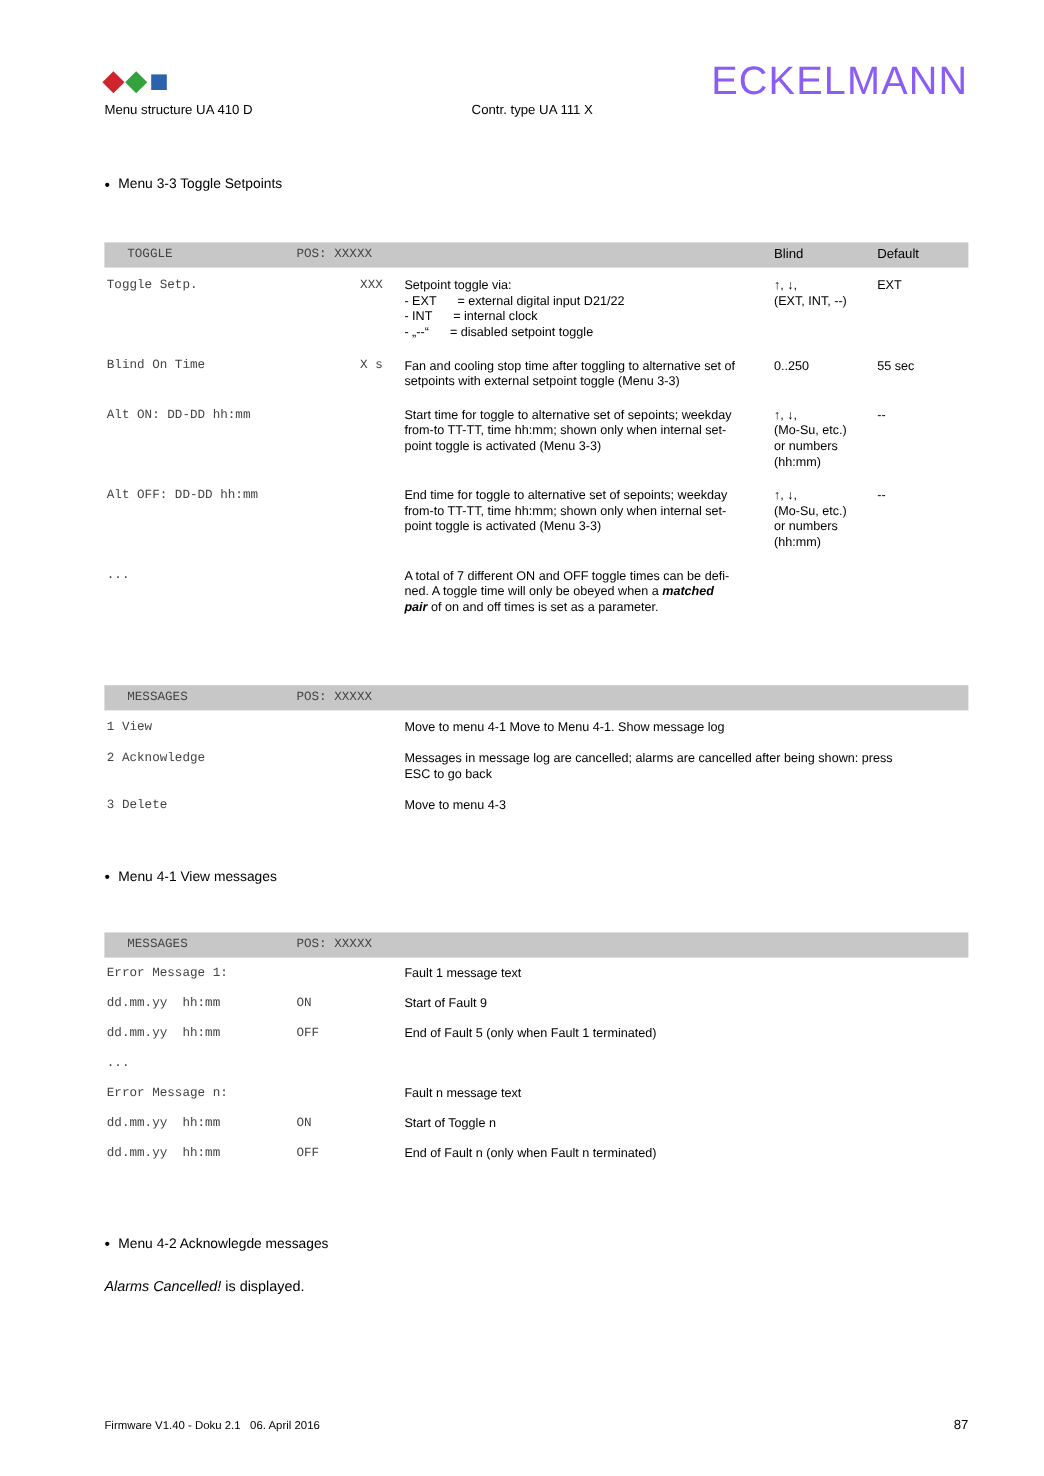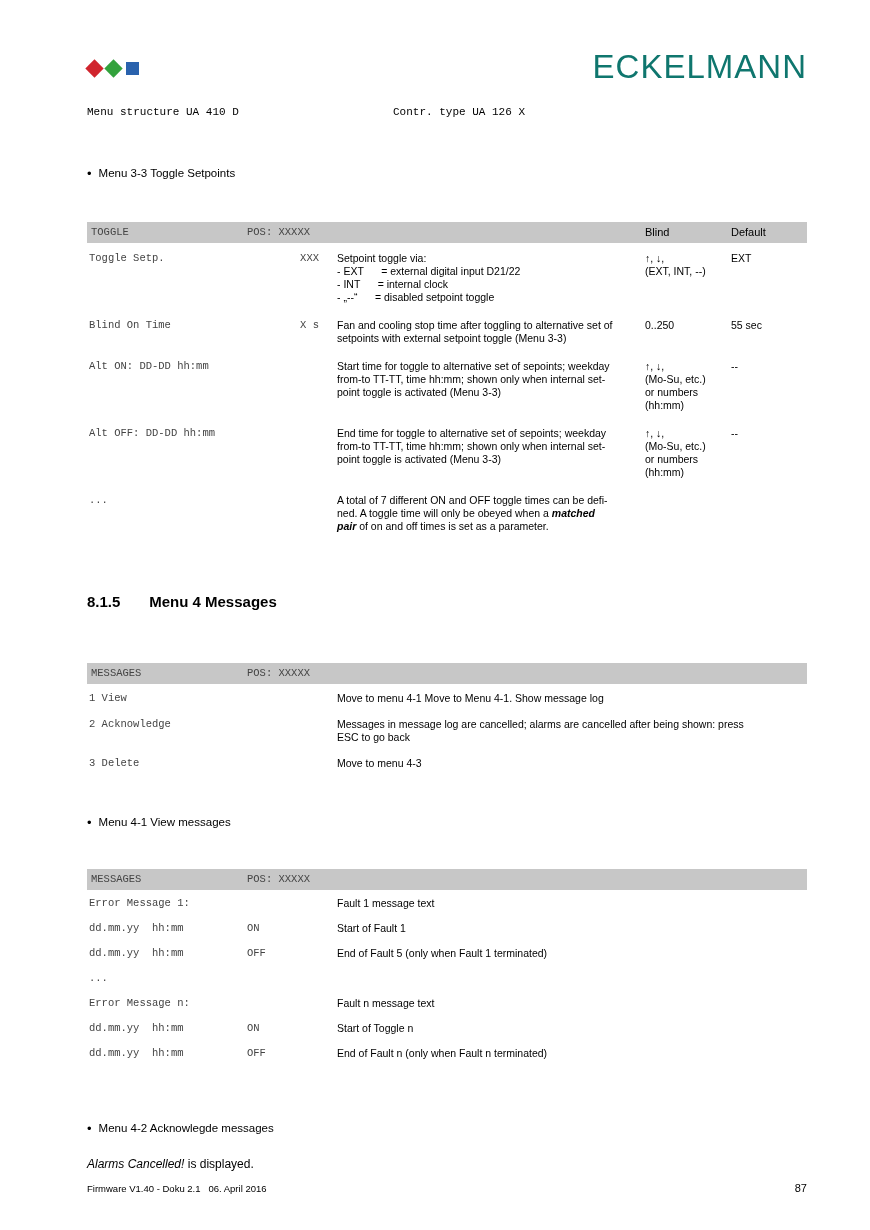--- a/index.html
+++ b/index.html
@@ -12,24 +12,24 @@
   .page { position:absolute; inset:0; padding:0 63px 0 87px; }
 
   
   .logo-row { margin-top:54px; display:flex; justify-content:space-between; align-items:flex-end; height:26px; }
   .logo-mark { position:relative; width:62px; height:22px; }
   .shape { position:absolute; width:13px; height:13px; top:4px; }
   .shape.red   { left:1px;  background:#d0242d; transform:rotate(45deg); }
   .shape.green { left:20px; background:#33a23c; transform:rotate(45deg); }
   .shape.blue  { left:39px; background:#2a62ad; }
   .brand {
-    font-size:33px; color:#0f766e; letter-spacing:1px; font-weight:400;
+    font-size:33px; color:#8b5cf6; letter-spacing:1px; font-weight:400;
     line-height:26px; white-space:nowrap;
   }
-  .doc-meta { margin-top:26px; font-size:11px; position:relative; height:14px;font-family:Liberation Mono, monospace; }
+  .doc-meta { margin-top:6px; font-size:11px; position:relative; height:14px; }
   .meta-center { position:absolute; left:306px; top:0; }
 
   
   .bullet-line { font-size:11.5px; height:14px; }
   .bullet-line::before { content:"\2022"; font-size:13px; margin-right:7px; vertical-align:-1px; }
   .bullet-33 { margin-top:46px; }
   .bullet-41 { margin-top:40px; }
   .bullet-42 { margin-top:56px; }
   .section-heading { margin-top:54px; font-size:15px; font-weight:bold; height:18px; }
   .sec-num { display:inline-block; width:58px; }
@@ -42,21 +42,21 @@
   .t2 { margin-top:52px; }
   .t3 { margin-top:40px; }
   .bar {
     background:#c7c7c7; height:21px; line-height:21px; display:grid;
   }
   .bar-t1 { grid-template-columns:160px 90px 308px 86px 76px; }
   .bar-2col { grid-template-columns:160px 560px; }
   .mono { font-family:"Liberation Mono", "DejaVu Sans Mono", monospace; color:#444; white-space:pre; }
   .bar .mono { font-size:10.5px; }
   .bar .hdr-sans { font-size:11px; color:#000; }
-  .pad2 { padding-left:4px; }
+  .pad2 { padding-left:19px; }
 
   .t1row { display:grid; grid-template-columns:160px 90px 308px 86px 76px; padding:9px 0 6px 0; }
   .t2row { display:grid; grid-template-columns:250px 470px; padding:8px 0 5px 0; }
   .t3row { display:grid; grid-template-columns:160px 90px 470px; padding:7px 0 5px 0; }
 
   .c-name { font-size:10.5px; line-height:13px; padding-left:2px; }
   .c-unit { font-size:10.5px; line-height:13px; text-align:right; padding-right:18px; }
   .c-state { font-size:10.5px; line-height:13px; padding-right:24px; }
   .c-desc { font-size:10.5px; line-height:13px; padding-right:12px; }
   .c-entry { font-size:10.5px; line-height:13px; padding-right:6px; }
@@ -80,21 +80,21 @@
   <div class="logo-row">
     <div class="logo-mark">
       <span class="shape red"></span>
       <span class="shape green"></span>
       <span class="shape blue"></span>
     </div>
     <div class="brand">ECKELMANN</div>
   </div>
   <div class="doc-meta">
     <span>Menu structure UA 410 D</span>
-    <span class="meta-center">Contr. type UA 126 X</span>
+    <span class="meta-center">Contr. type UA 111 X</span>
   </div>
 
   <div class="bullet-line bullet-33"><span>Menu 3-3 Toggle Setpoints</span></div>
 
   <div class="tbl t1">
     <div class="bar bar-t1">
       <span class="mono pad2">TOGGLE</span>
       <span class="mono">POS: XXXXX</span>
       <span></span>
       <span class="hdr-sans">Blind</span>
@@ -152,24 +152,20 @@
       <span class="c-name mono">...</span>
       <span class="c-unit mono"></span>
       <span class="c-desc pre"><span>A total of 7 different ON and OFF toggle times can be defi-
 ned. A toggle time will only be obeyed when a </span><span class="bi">matched
 pair</span><span> of on and off times is set as a parameter.</span></span>
       <span class="c-entry pre"></span>
       <span class="c-def"></span>
     </div>
   </div>
 
-  <div class="section-heading">
-    <span class="sec-num">8.1.5</span>
-    <span class="sec-title">Menu 4 Messages</span>
-  </div>
 
   <div class="tbl t2">
     <div class="bar bar-2col">
       <span class="mono pad2">MESSAGES</span>
       <span class="mono">POS: XXXXX</span>
     </div>
     <div class="t2row">
       <span class="c-name mono">1 View</span>
       <span class="c-desc pre">Move to menu 4-1 Move to Menu 4-1. Show message log</span>
     </div>
@@ -192,21 +188,21 @@
       <span class="mono">POS: XXXXX</span>
     </div>
     <div class="t3row">
       <span class="c-name mono">Error Message 1:</span>
       <span class="c-state mono"></span>
       <span class="c-desc">Fault 1 message text</span>
     </div>
     <div class="t3row">
       <span class="c-name mono">dd.mm.yy  hh:mm</span>
       <span class="c-state mono">ON</span>
-      <span class="c-desc">Start of Fault 1</span>
+      <span class="c-desc">Start of Fault 9</span>
     </div>
     <div class="t3row">
       <span class="c-name mono">dd.mm.yy  hh:mm</span>
       <span class="c-state mono">OFF</span>
       <span class="c-desc">End of Fault 5 (only when Fault 1 terminated)</span>
     </div>
     <div class="t3row">
       <span class="c-name mono">...</span>
       <span class="c-state mono"></span>
       <span class="c-desc"></span>

